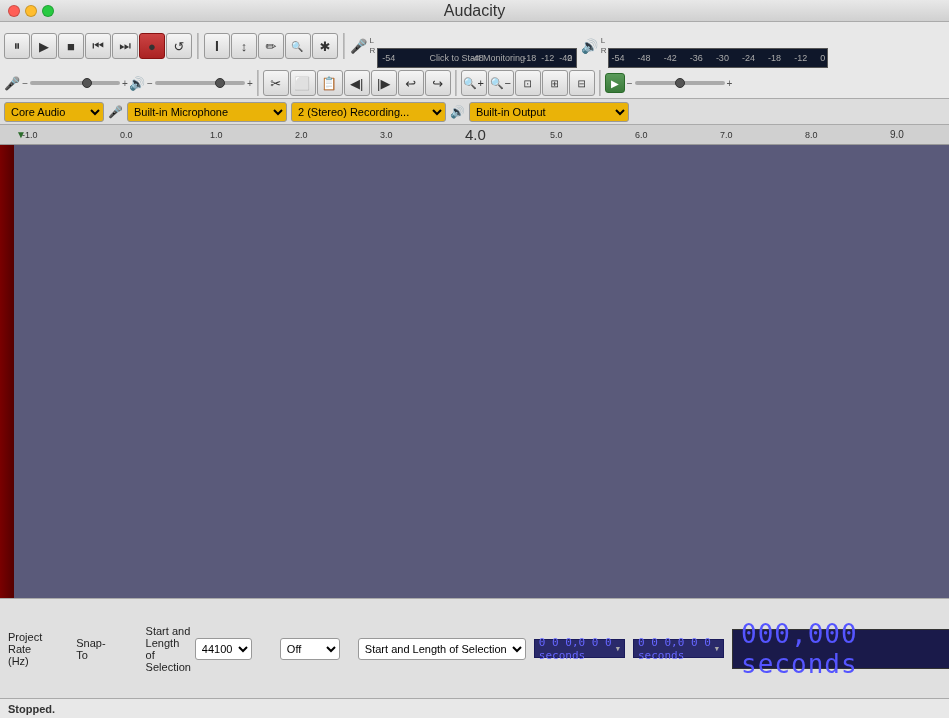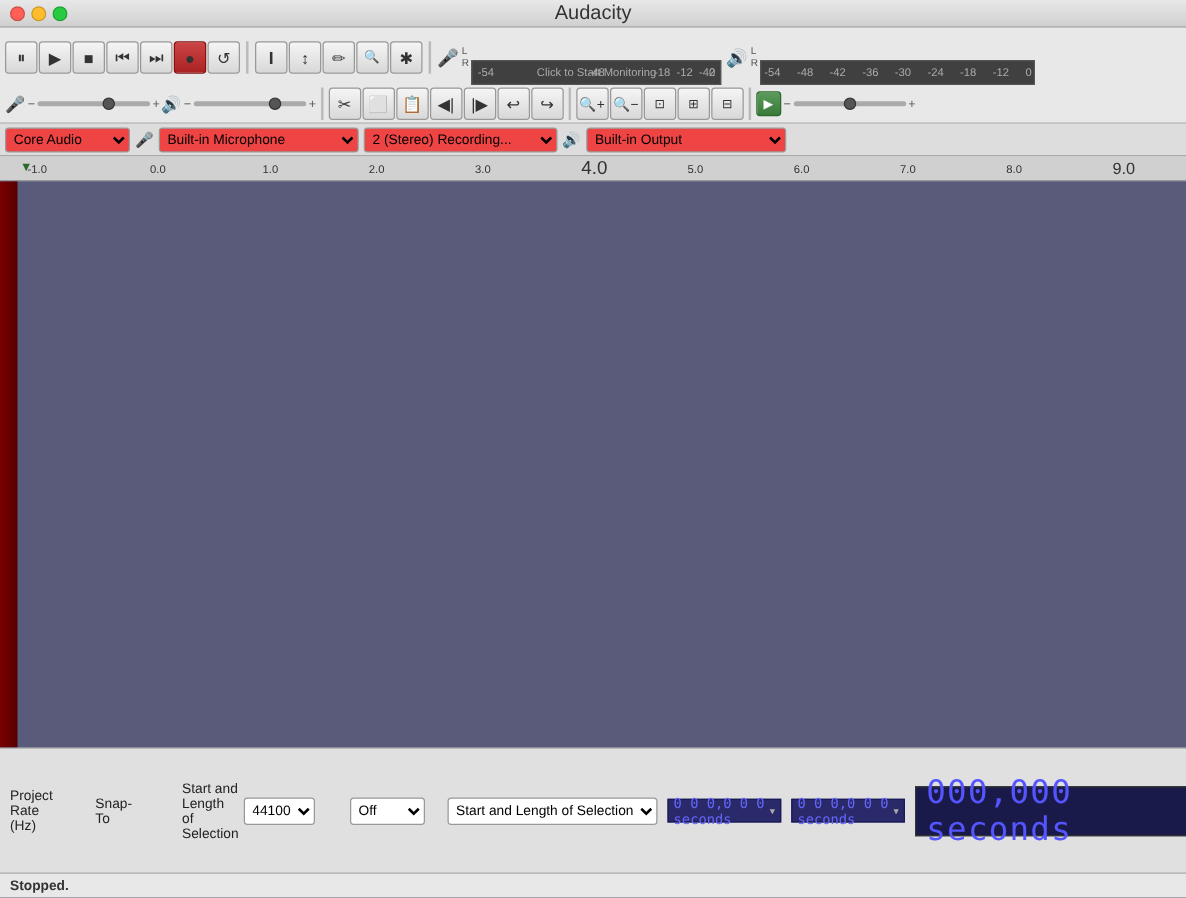--- a/index.html
+++ b/index.html
@@ -64,21 +64,21 @@
       background: linear-gradient(to bottom, #f5f5f5, #d8d8d8);
       border: 1px solid #999;
       border-radius: 3px;
       display: flex; align-items: center; justify-content: center;
       cursor: pointer;
       font-size: 13px;
       color: #333;
     }
 
     .vu-meter {
-      background: #404040;
+      background: #0f172a;
       border: 1px solid #555;
       height: 20px;
       width: 320px;
       position: relative;
       display: flex;
       align-items: center;
       margin-top: 24px;
     }
 
     .vu-scale {
@@ -114,21 +114,21 @@
       align-items: center;
       gap: 4px;
       padding: 2px 4px;
       height: 26px;
     }
 
     .dropdown-select {
       height: 20px;
       border: 1px solid #999;
       border-radius: 3px;
-      background: #ef4444;
+      background: #eab308;
       font-size: 11px;
       padding: 0 2px;
       cursor: pointer;
     }
 
     
     #bottom-toolbar {
       background: #e0e0e0;
       border-top: 1px solid #aaa;
       height: 100px;
@@ -453,21 +453,21 @@
     <span style="position:absolute;left:22px;font-size:9px;color:#333;">-1.0</span>
     <span style="position:absolute;left:120px;font-size:9px;color:#333;">0.0</span>
     <span style="position:absolute;left:210px;font-size:9px;color:#333;">1.0</span>
     <span style="position:absolute;left:295px;font-size:9px;color:#333;">2.0</span>
     <span style="position:absolute;left:380px;font-size:9px;color:#333;">3.0</span>
     <span style="position:absolute;left:465px;font-size:15px;color:#333;">4.0</span>
     <span style="position:absolute;left:550px;font-size:9px;color:#333;">5.0</span>
     <span style="position:absolute;left:635px;font-size:9px;color:#333;">6.0</span>
     <span style="position:absolute;left:720px;font-size:9px;color:#333;">7.0</span>
     <span style="position:absolute;left:805px;font-size:9px;color:#333;">8.0</span>
-    <span style="position:absolute;left:890px;font-size:13px;color:#333;">9.0</span>
+    <span style="position:absolute;left:890px;font-size:10px;color:#333;">9.0</span>
   </div>
 
   <div id="track-section" style="background:#5a5a7a;flex:1;position:relative;min-height:420px;">
 
     <div style="position:absolute;left:0;top:0;width:14px;height:100%;background:linear-gradient(to right,#7a0000,#550000);z-index:2;"></div>
   </div>
 
   <div id="bottom-toolbar" style="background:#e0e0e0;border-top:1px solid #aaa;padding:4px 8px;display:flex;flex-direction:row;gap:4px;">
 
     <div style="display:flex;align-items:center;gap:20px;">

